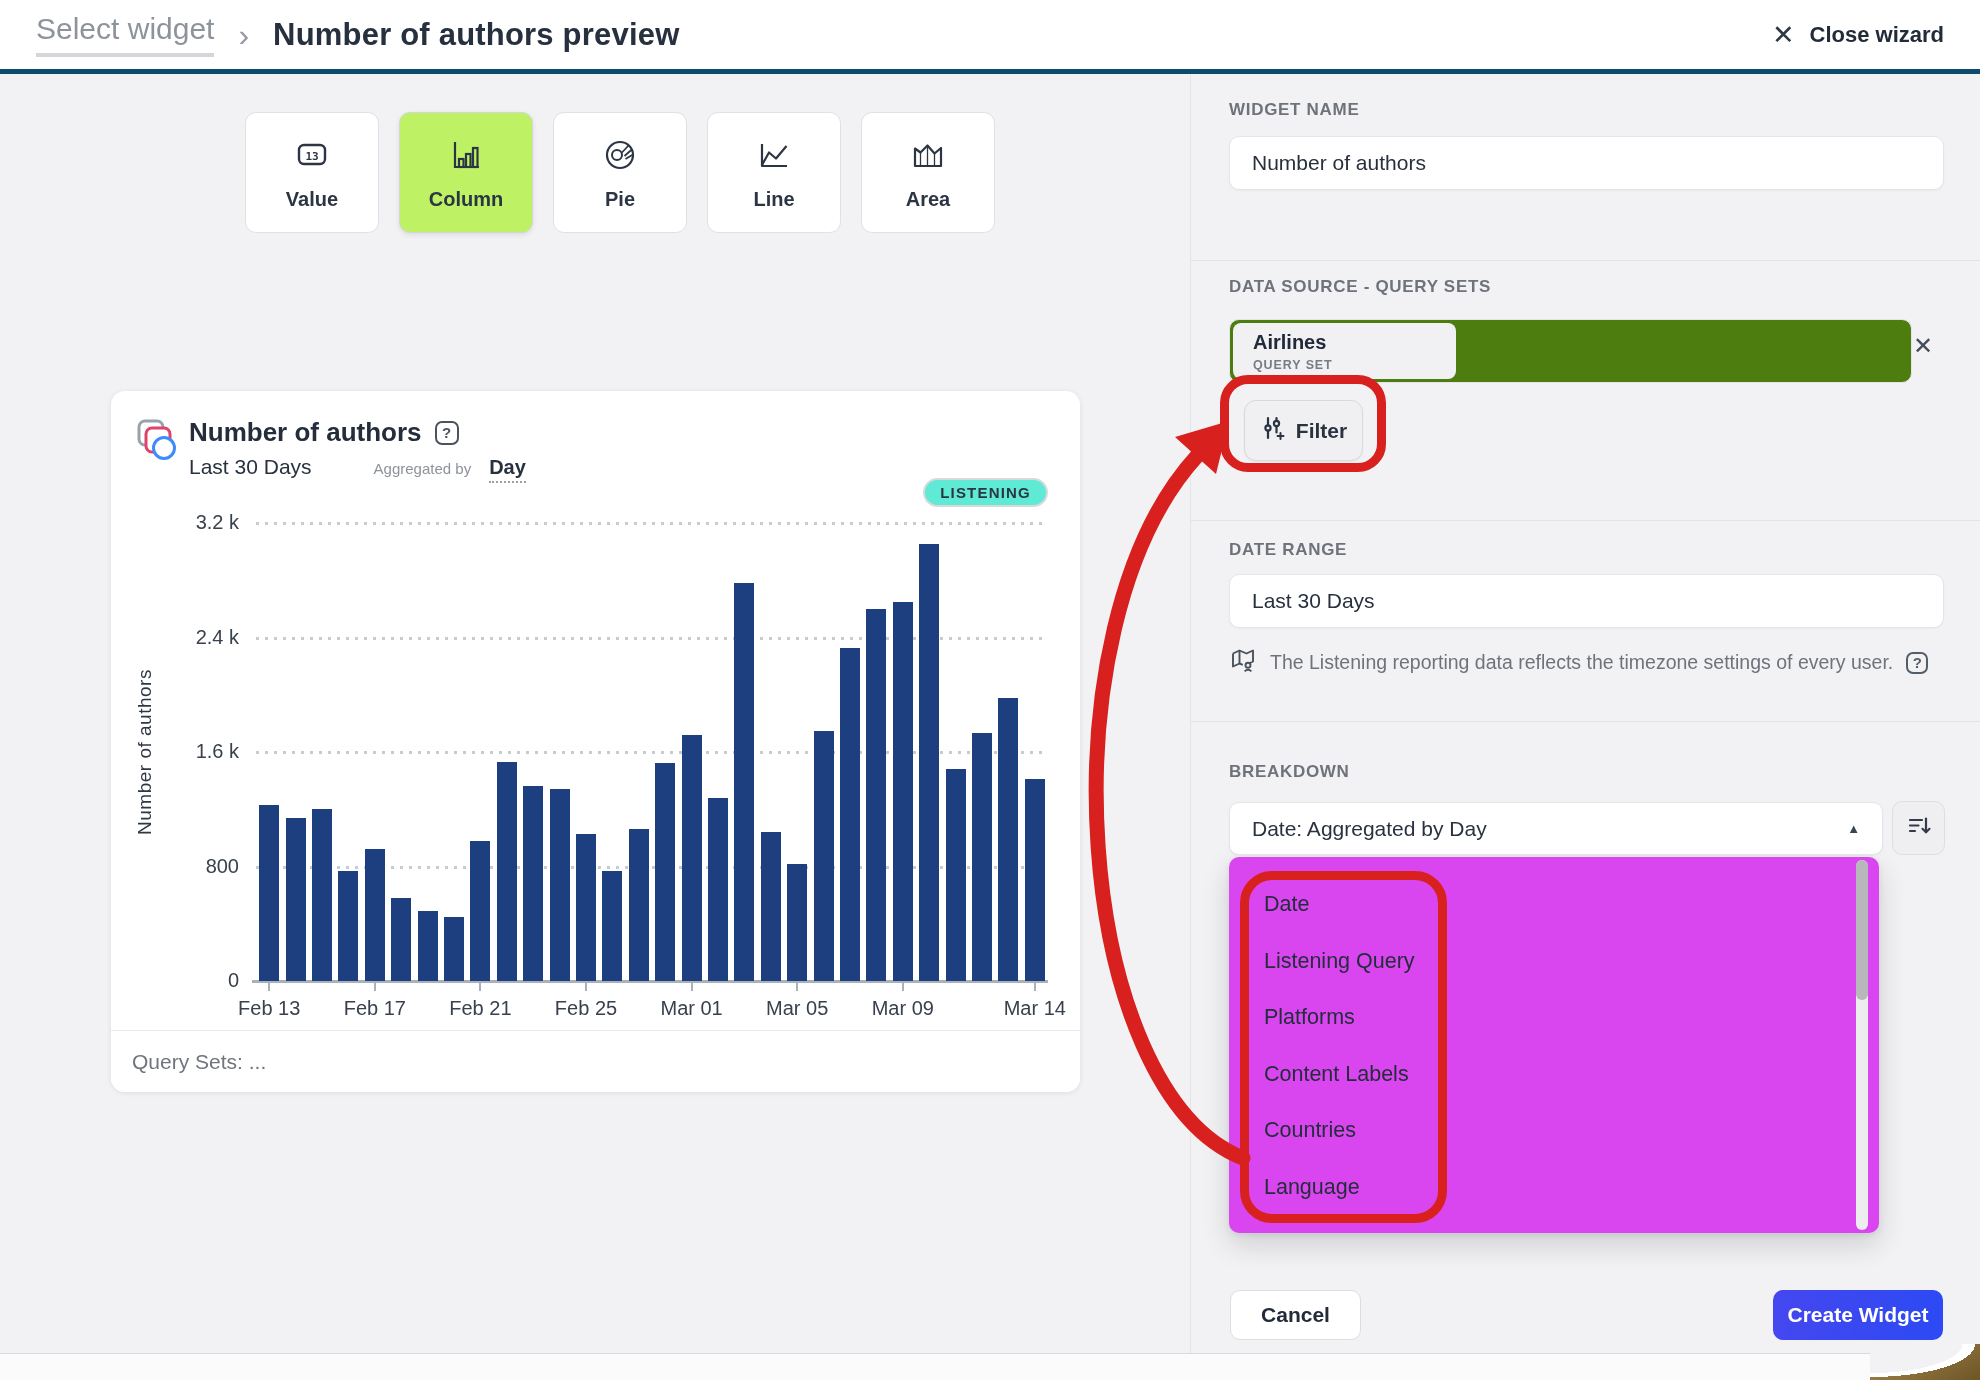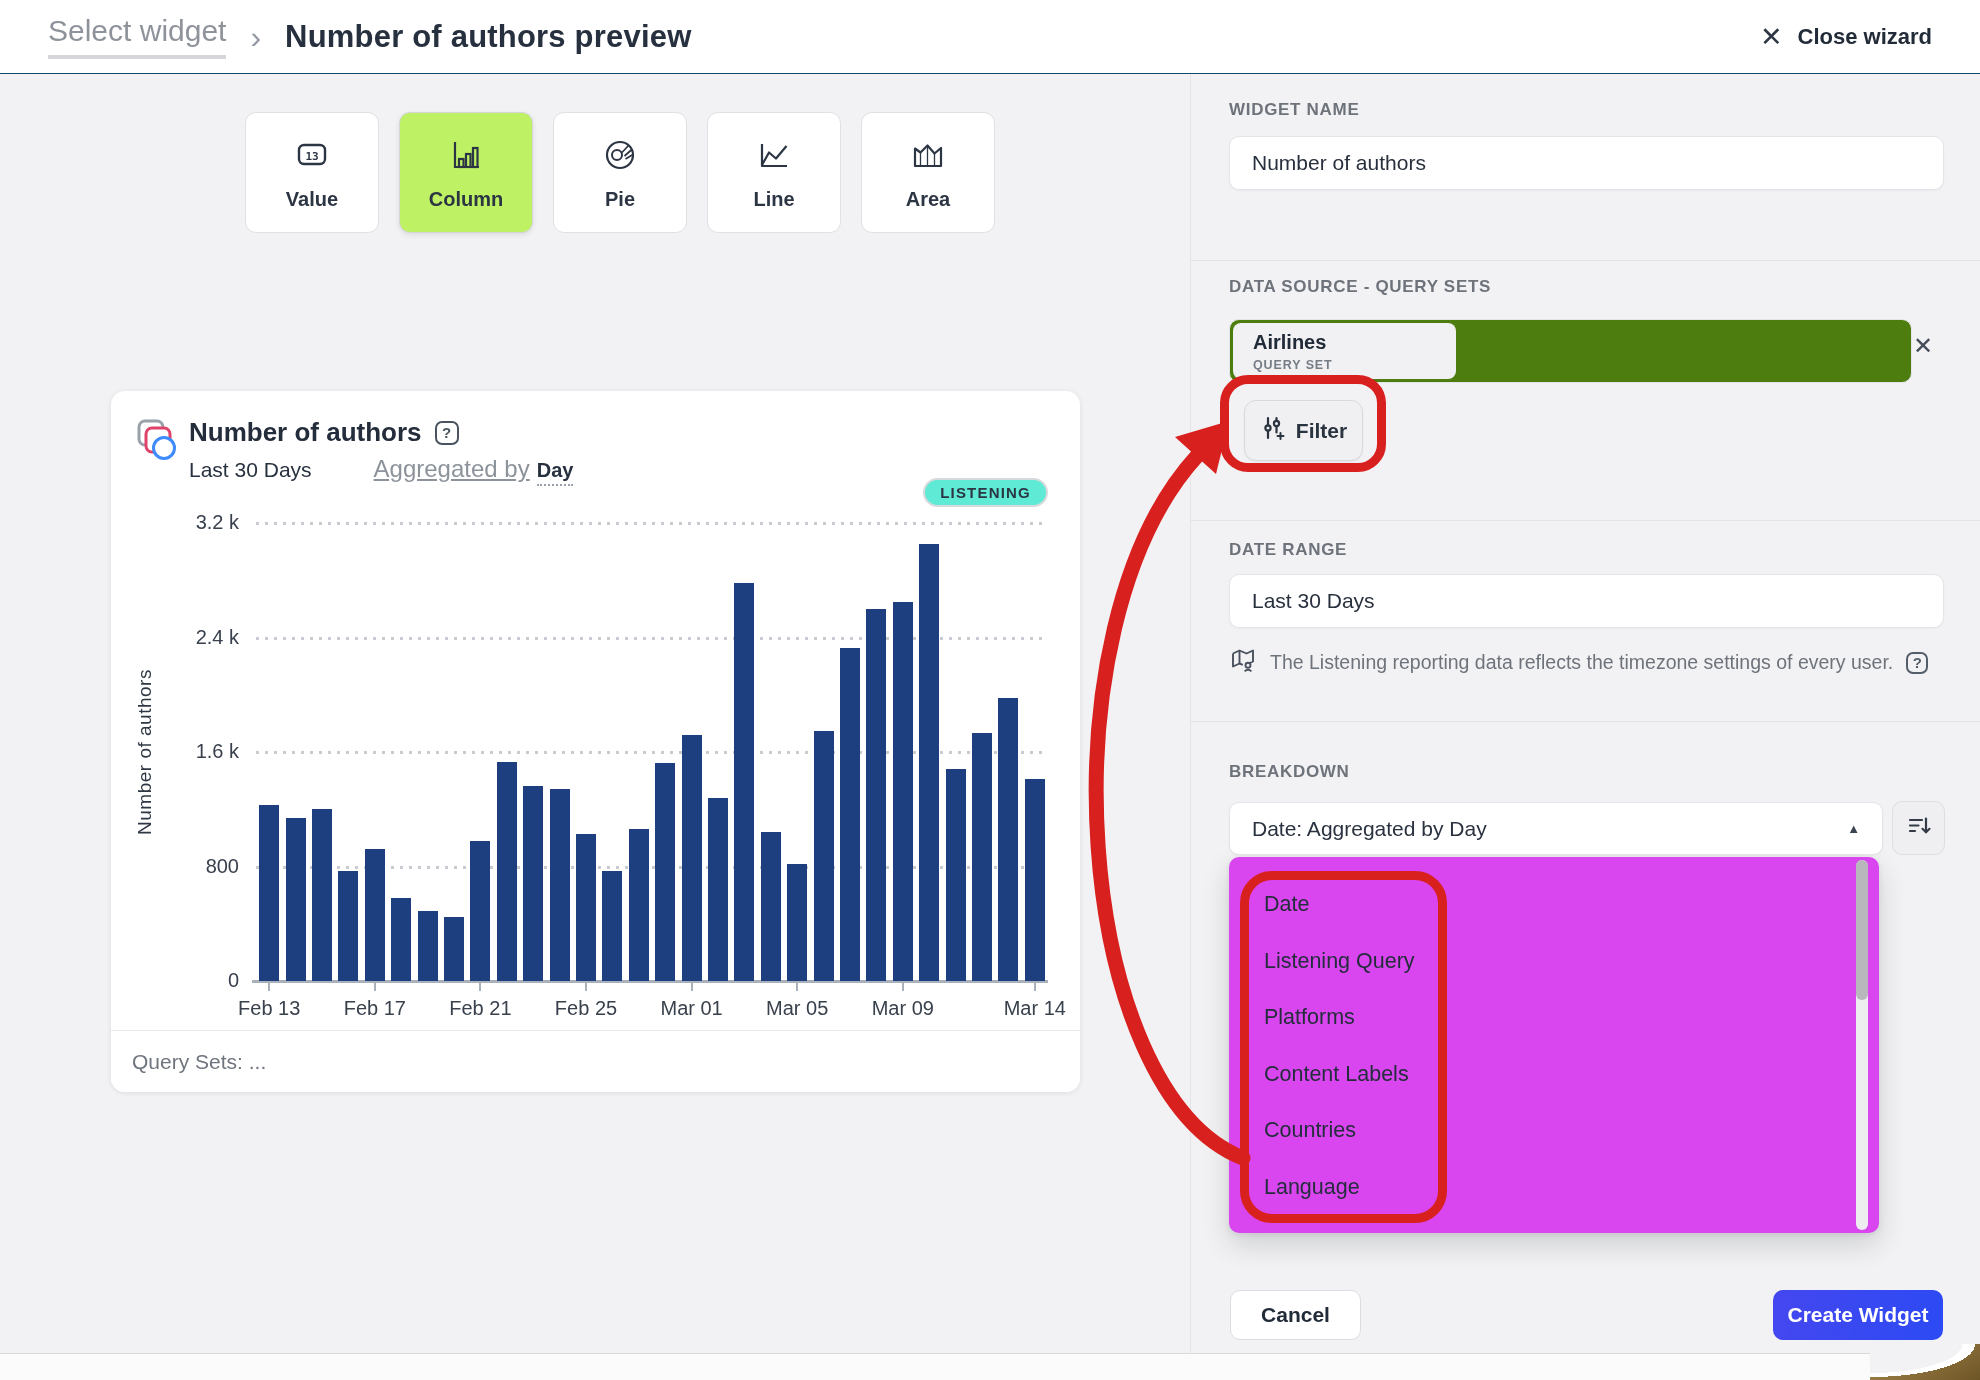--- a/index.html
+++ b/index.html
@@ -3,21 +3,21 @@
 <meta charset="utf-8">
 <style>
   * { margin:0; padding:0; box-sizing:border-box; }
   html,body { background:#e9e9eb; }
   .app {
     position:relative; width:1980px; height:1380px; overflow:hidden;
     background:#f2f2f4; font-family:"Liberation Sans", sans-serif; color:#27303e;
   }
   
   .hdr { position:absolute; left:0; top:0; width:1980px; height:74px; background:#fff;
-         border-bottom:1px solid #0c4a6e; display:flex; align-items:center; padding:0 48px; z-index:5;text-align:center;}
+         border-bottom:5px solid #0c4a6e; display:flex; align-items:center; padding:0 36px; z-index:5;text-align:center;}
   .crumb-back { font-size:30px; color:#8e939b; padding-bottom:7px; border-bottom:4px solid #d4d6d9; cursor:pointer;}
   .crumb-sep { font-size:32px; color:#959aa2; margin:0 24px; line-height:1;}
   .hdr-title { font-size:31px; font-weight:bold; color:#27303e; letter-spacing:.2px;}
   .close-btn { margin-left:auto; display:flex; align-items:center; gap:15px; cursor:pointer;}
   .close-x { font-size:27px; color:#2e3845; font-weight:normal;}
   .close-lbl { font-size:22px; font-weight:bold; color:#222b38;}
   
   .vdiv { position:absolute; left:1190px; top:74px; width:1px; height:1279px; background:#e3e4e6;}
   .type-row { position:absolute; left:245px; top:112px; display:flex; gap:20px;}
   .type-btn { width:134px; height:121px; background:#fff; border:1px solid #e0e1e4; border-radius:11px;
@@ -27,21 +27,21 @@
   
   .card { position:absolute; left:111px; top:391px; width:969px; height:701px; background:#fff;
           border-radius:14px; box-shadow:0 1px 5px rgba(33,38,47,.10);}
   .card-icon { position:absolute; left:24px; top:26px;}
   .card-title-row { position:absolute; left:78px; top:26px; display:flex; align-items:center; gap:13px;}
   .card-title { font-size:26px; font-weight:bold; color:#242d3b;}
   .help { width:24px; height:24px; border:2px solid #4a5360; border-radius:7px; display:inline-flex;
           align-items:center; justify-content:center; font-size:15px; font-weight:bold; color:#4a5360; flex:none;}
   .card-sub { position:absolute; left:78px; top:64px; display:flex; align-items:baseline; font-size:21px;}
   .sub-range { color:#28313f;}
-  .agg-prefix { color:#8d939b; font-size:24px; margin-left:62px; margin-right:7px;text-decoration:underline;}
+  .agg-prefix { color:#8d939b; font-size:15px; margin-left:62px; margin-right:18px;}
   .agg-value { color:#28313f; font-size:20px; font-weight:bold; border-bottom:2px dotted #98a1ab; padding-bottom:2px;}
   .badge { position:absolute; right:32px; top:87px; background:#5eead4; border:2px solid #d7dadd; border-radius:16px;
            padding:4px 15px; font-size:15px; font-weight:bold; letter-spacing:1.2px; color:#2c3543; z-index:3;}
   .plot { position:absolute; left:145px; top:132px; width:792px; height:458px;}
   .gridline { position:absolute; left:0; width:100%; height:3px;
               background:repeating-linear-gradient(90deg,#c6ccd2 0 3px, transparent 3px 9px);}
   .axis { position:absolute; left:-4px; right:0; bottom:-2px; height:3px; background:#a9b1ba;}
   .bar { position:absolute; bottom:0; width:20px;}
   .ylab { position:absolute; left:30px; width:98px; text-align:right; font-size:20px; color:#39414d;}
   .yname { position:absolute; left:34px; top:361px; transform:translate(-50%,-50%) rotate(-90deg);

